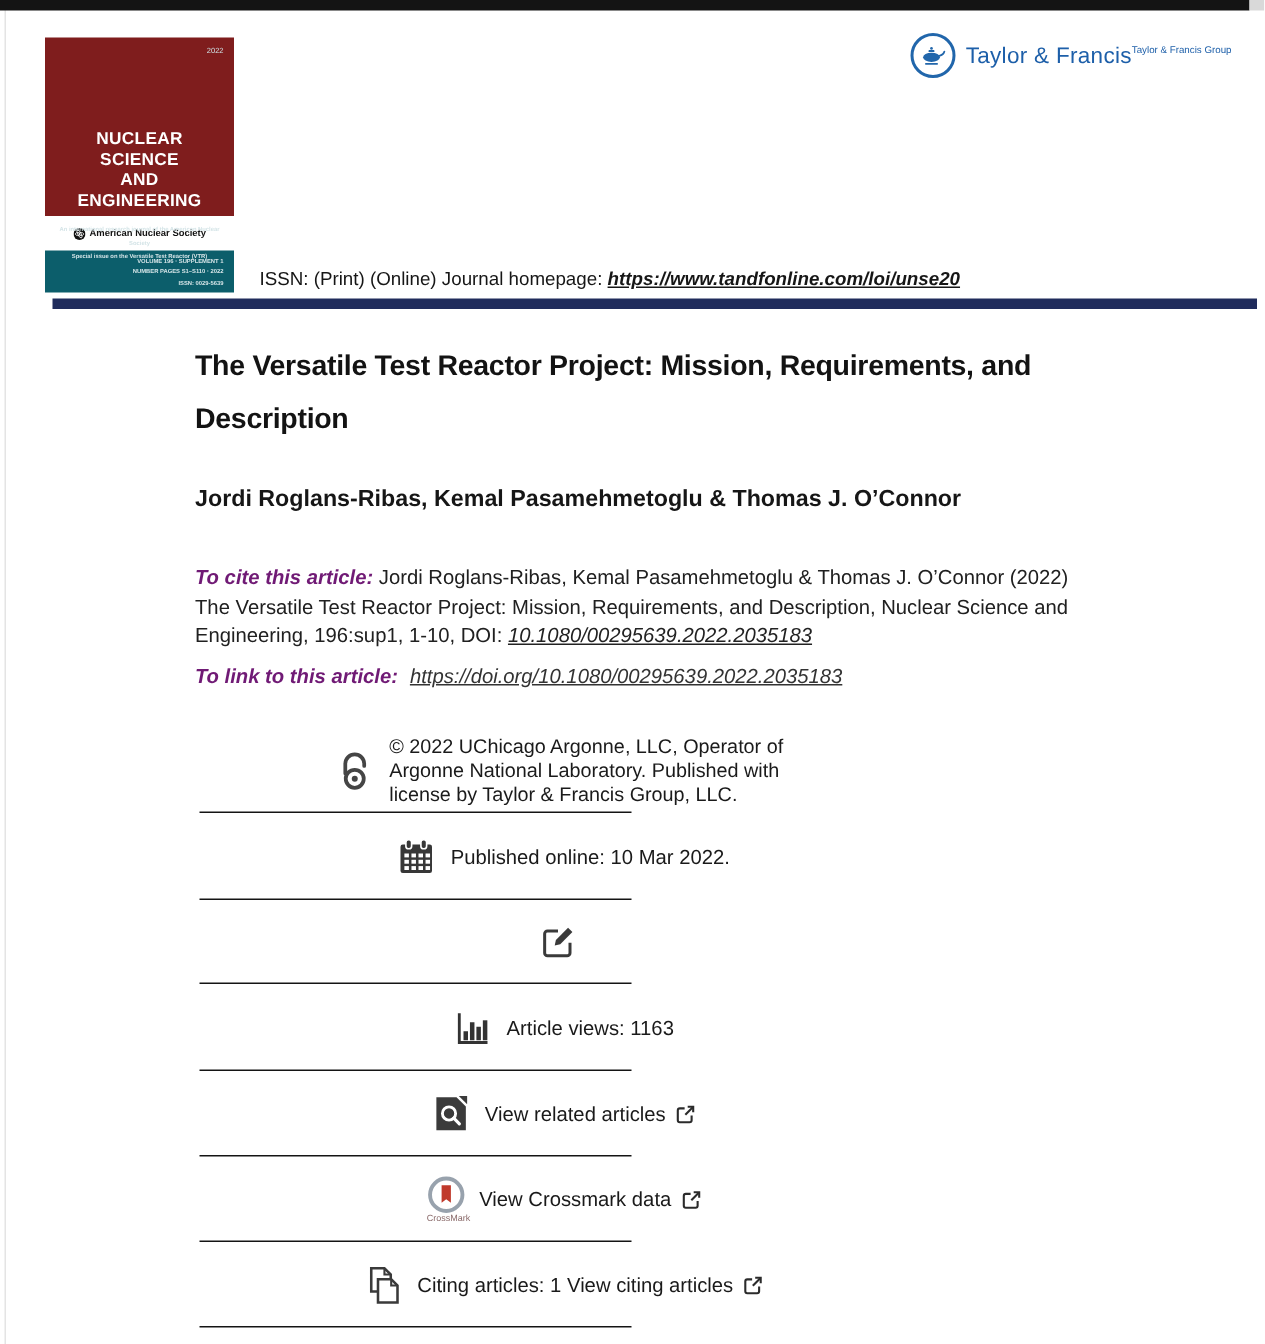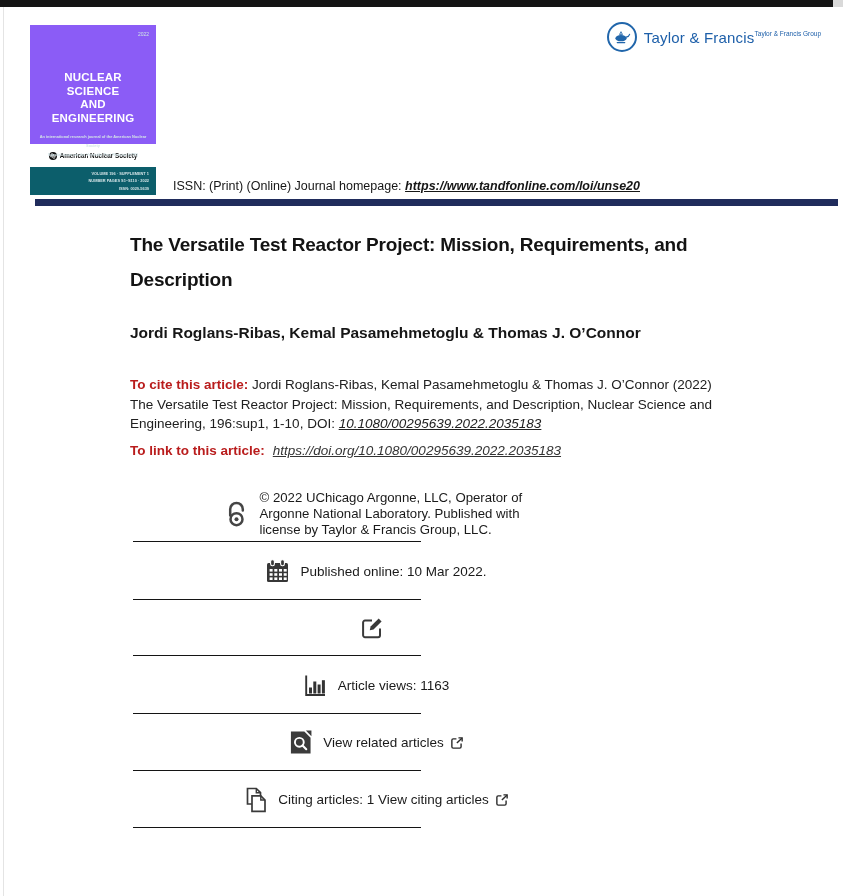--- a/index.html
+++ b/index.html
@@ -7,21 +7,21 @@
   .page {
     position:relative; width:843px; height:896px; background:#ffffff;
     font-family:"Liberation Sans","DejaVu Sans",sans-serif; color:#1a1a1a; overflow:hidden;
   }
   .edge-left { position:absolute; left:3px; top:0; width:1px; height:100%; background:#e4e4e4; }
   .topbar { position:absolute; left:0; top:0; width:833px; height:7px; background:#141414; }
   .topbar-tail { position:absolute; left:833px; top:0; width:10px; height:7px; background:#d9d9d9; }
 
   
   .cover { position:absolute; left:30px; top:25px; width:126px; height:170px; display:flex; flex-direction:column; }
-  .cover-top { height:119px; background:#8b5cf6; position:relative; padding:0 8px; }
+  .cover-top { height:119px; background:#7f1d1d; position:relative; padding:16px 8px; }
   .cover-year { position:absolute; top:6px; right:7px; font-size:5px; color:#cfe3e6; }
   .cover-title { margin-top:46px; text-align:center; font-size:11.5px; font-weight:800; color:#fff; line-height:1.18; letter-spacing:.2px; }
   .cover-sub { margin-top:8px; text-align:center; font-size:3.9px; color:#d4e4e7; line-height:2.3; font-weight:600; }
   .cover-band { height:23px; background:#fff; display:flex; align-items:center; justify-content:center; gap:3px; }
   .ans-text { font-size:6.3px; font-weight:700; color:#111; }
   .cover-bottom { flex:1; background:#0c5e6b; display:flex; flex-direction:column; justify-content:center; align-items:flex-end; padding-right:7px; font-size:3.9px; color:#d4e4e7; line-height:1.8; text-align:right; font-weight:600; }
 
   
   .tf { position:absolute; top:22px; right:22px; display:flex; align-items:center; gap:7px; }
   .tf-circle { width:30px; height:30px; border-radius:50%; border:2px solid #2166ab; display:flex; align-items:center; justify-content:center; background:#fff; }
@@ -35,21 +35,21 @@
   .link { text-decoration:underline; cursor:pointer; color:#161616;font-style:italic; }
   .issn .link { font-weight:700; }
 
   .navybar { position:absolute; left:35px; top:199px; width:803px; height:7px; background:#202c5c; }
 
   
   .article { position:absolute; left:130px; top:227px; width:608px; }
   .article-title { font-size:19px; line-height:35px; font-weight:700; color:#131313; letter-spacing:-.2px; }
   .authors { margin-top:27px; font-size:15.5px; font-weight:700; color:#161616; }
   .cite { margin-top:33px; font-size:13.5px; line-height:19.5px; color:#202020; }
-  .cite b, .linkline b { font-weight:700; color:#b91c1c; }
+  .cite b, .linkline b { font-weight:700; color:#701a75;font-style:italic; }
   .linkline { margin-top:9px; font-size:13.5px; color:#202020; }
   .linkline .link { margin-left:8px; color:#333; }
   .cite .link { color:#222; }
 
   
   .rows { position:absolute; left:130px; top:486px; width:480px; }
   .row { position:relative; display:flex; align-items:center; padding-left:13px;justify-content:center; }
   .rule { position:absolute; left:3px; bottom:0; width:288px; height:1.5px; background:#141414; }
   .ric { flex:0 0 34px; display:flex; flex-direction:column; align-items:flex-start; justify-content:center; }
   .rtext { font-size:13.5px; color:#1a1a1a; display:flex; align-items:center; gap:6px; }
@@ -210,20 +210,40 @@
           <svg width="14" height="14" viewBox="0 0 24 24">
             <path d="M11 5 H5.5 A2.3 2.3 0 0 0 3.2 7.3 V18.5 A2.3 2.3 0 0 0 5.5 20.8 H16.7 A2.3 2.3 0 0 0 19 18.5 V13" fill="none" stroke="#2b2b2b" stroke-width="2.4"></path>
             <path d="M14.5 3.2 H20.8 V9.5" fill="none" stroke="#2b2b2b" stroke-width="2.4"></path>
             <path d="M20.3 3.7 L11.8 12.2" stroke="#2b2b2b" stroke-width="2.4"></path>
           </svg>
         </span>
       </div>
       <div class="rule"></div>
     </div>
 
+    <div class="row" style="height:57px">
+      <div class="ric">
+        <svg width="25" height="25" viewBox="0 0 25 25">
+          <circle cx="12.5" cy="12.5" r="10.8" fill="#fff" stroke="#98a2ad" stroke-width="2.6"></circle>
+          <path d="M9.4 6.2 h6.2 v11.6 l-3.1 -2.3 -3.1 2.3 z" fill="#c0392b"></path>
+        </svg>
+        <span class="cm-caption">CrossMark</span>
+      </div>
+      <div class="rtext">
+        <span>View Crossmark data</span>
+        <span class="ext">
+          <svg width="14" height="14" viewBox="0 0 24 24">
+            <path d="M11 5 H5.5 A2.3 2.3 0 0 0 3.2 7.3 V18.5 A2.3 2.3 0 0 0 5.5 20.8 H16.7 A2.3 2.3 0 0 0 19 18.5 V13" fill="none" stroke="#2b2b2b" stroke-width="2.4"></path>
+            <path d="M14.5 3.2 H20.8 V9.5" fill="none" stroke="#2b2b2b" stroke-width="2.4"></path>
+            <path d="M20.3 3.7 L11.8 12.2" stroke="#2b2b2b" stroke-width="2.4"></path>
+          </svg>
+        </span>
+      </div>
+      <div class="rule"></div>
+    </div>
 
     <div class="row" style="height:57px">
       <div class="ric">
         <svg width="24" height="26" viewBox="0 0 24 26">
           <path d="M3.5 1.5 H12.3 L16.5 5.7 V17 H3.5 Z" fill="#fff" stroke="#3a3a3a" stroke-width="1.7"></path>
           <path d="M12.3 1.5 V5.7 H16.5" fill="none" stroke="#3a3a3a" stroke-width="1.4"></path>
           <path d="M8 8.8 H16.8 L21 13 V24.3 H8 Z" fill="#fff" stroke="#3a3a3a" stroke-width="1.7"></path>
           <path d="M16.8 8.8 V13 H21" fill="none" stroke="#3a3a3a" stroke-width="1.4"></path>
         </svg>
       </div>

